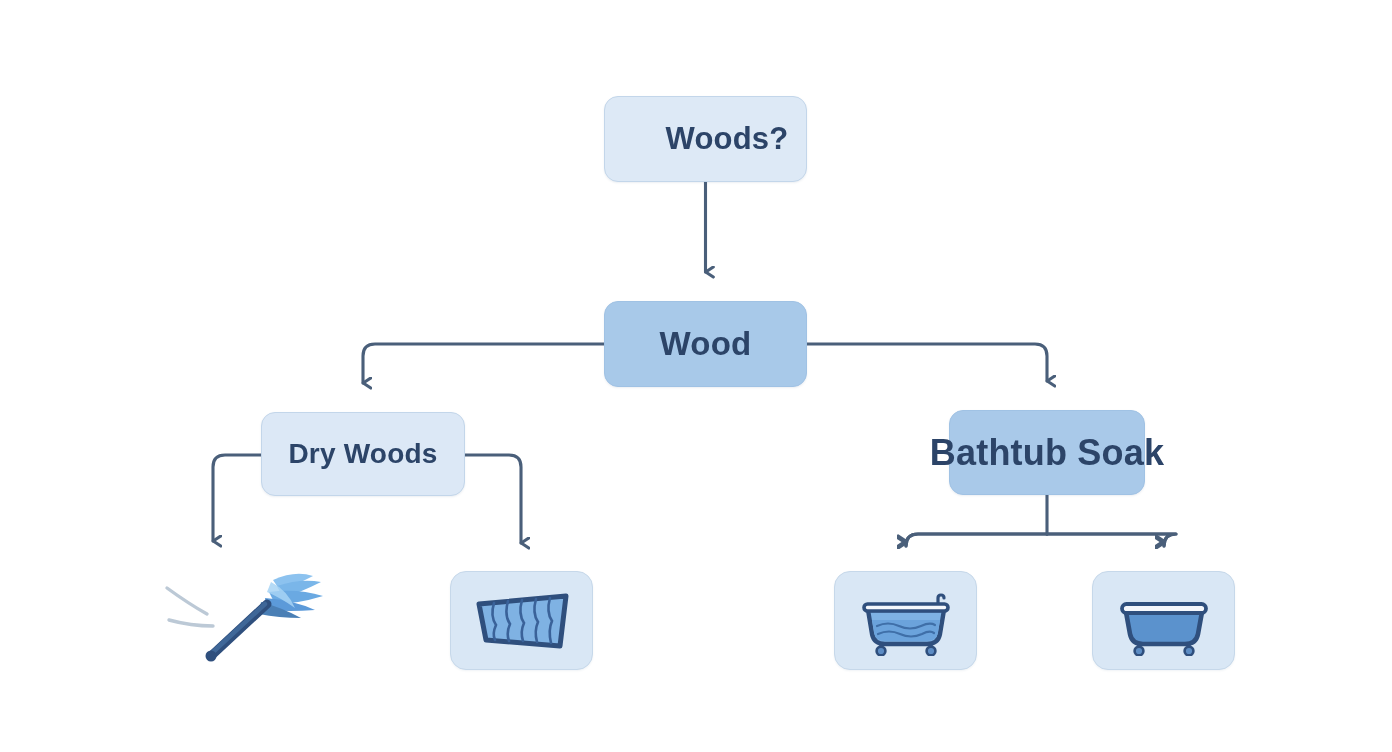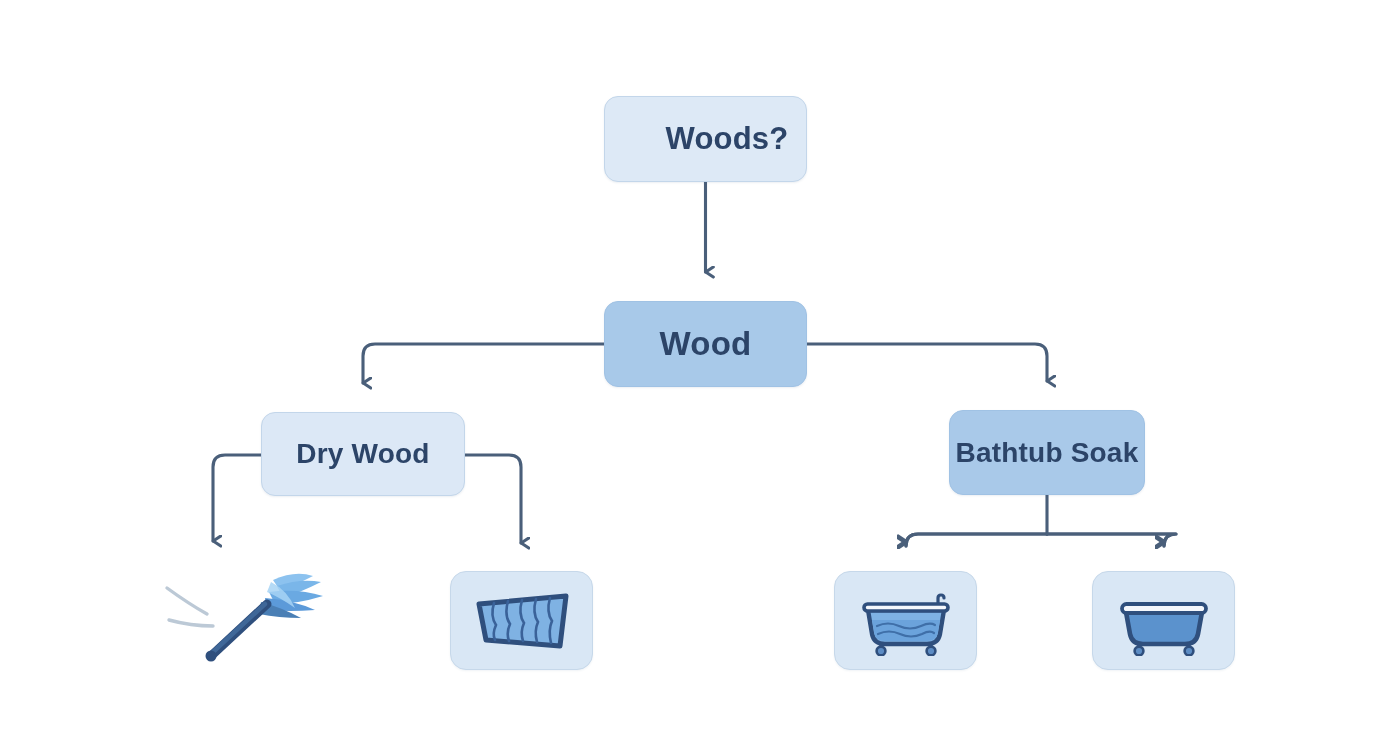--- a/index.html
+++ b/index.html
@@ -66,21 +66,21 @@
     background: #dce8f6;
   }
   #node-dry-dust .node-label { font-size: 28px; font-weight: 600; }
 
   #node-bathtub-soak {
     left: 949px; top: 410px; width: 196px; height: 85px;
     background: #a9c9e9;
     border-color: #a0c2e4;
     overflow: visible;
   }
-  #node-bathtub-soak .node-label { font-size: 28px; font-weight: 600; }
+  #node-bathtub-soak .node-label { font-size: 36px; font-weight: 600; }
 
   .leaf {
     position: absolute;
     box-sizing: border-box;
     border-radius: 16px;
     background: #d9e7f5;
     border: 1px solid #c6d8ea;
     display: flex;
     align-items: center;
     justify-content: center;
@@ -138,21 +138,21 @@
 
   <div class="node" id="node-root">
     <span class="node-label">Woods?</span>
   </div>
 
   <div class="node" id="node-wood">
     <span class="node-label">Wood</span>
   </div>
 
   <div class="node" id="node-dry-dust">
-    <span class="node-label">Dry Wood</span>
+    <span class="node-label">Dry Woods</span>
   </div>
 
   <div class="node" id="node-bathtub-soak">
     <span class="node-label">Bathtub Soak</span>
   </div>
 
   <div id="leaf-duster">
     <svg width="190" height="120" viewBox="0 0 190 120">
 
       <g fill="none" stroke="#bcc9d6" stroke-width="3.4" stroke-linecap="round">

